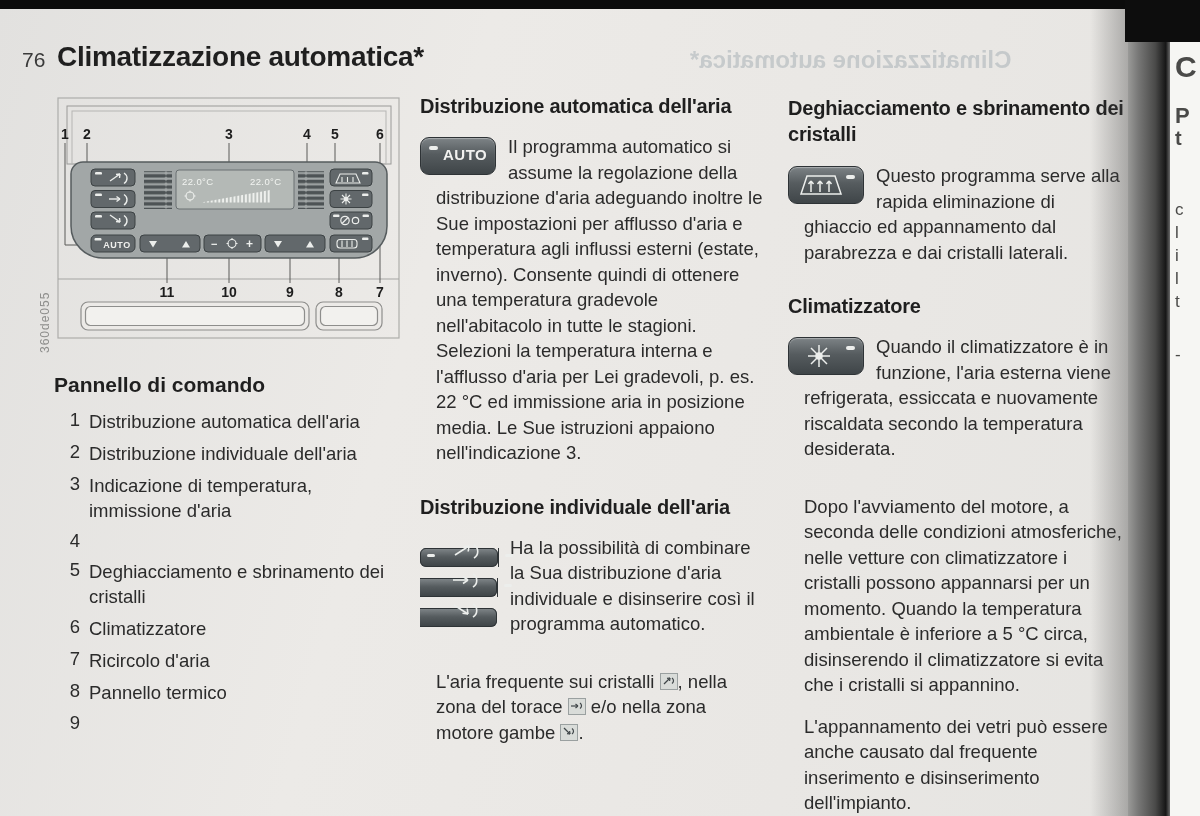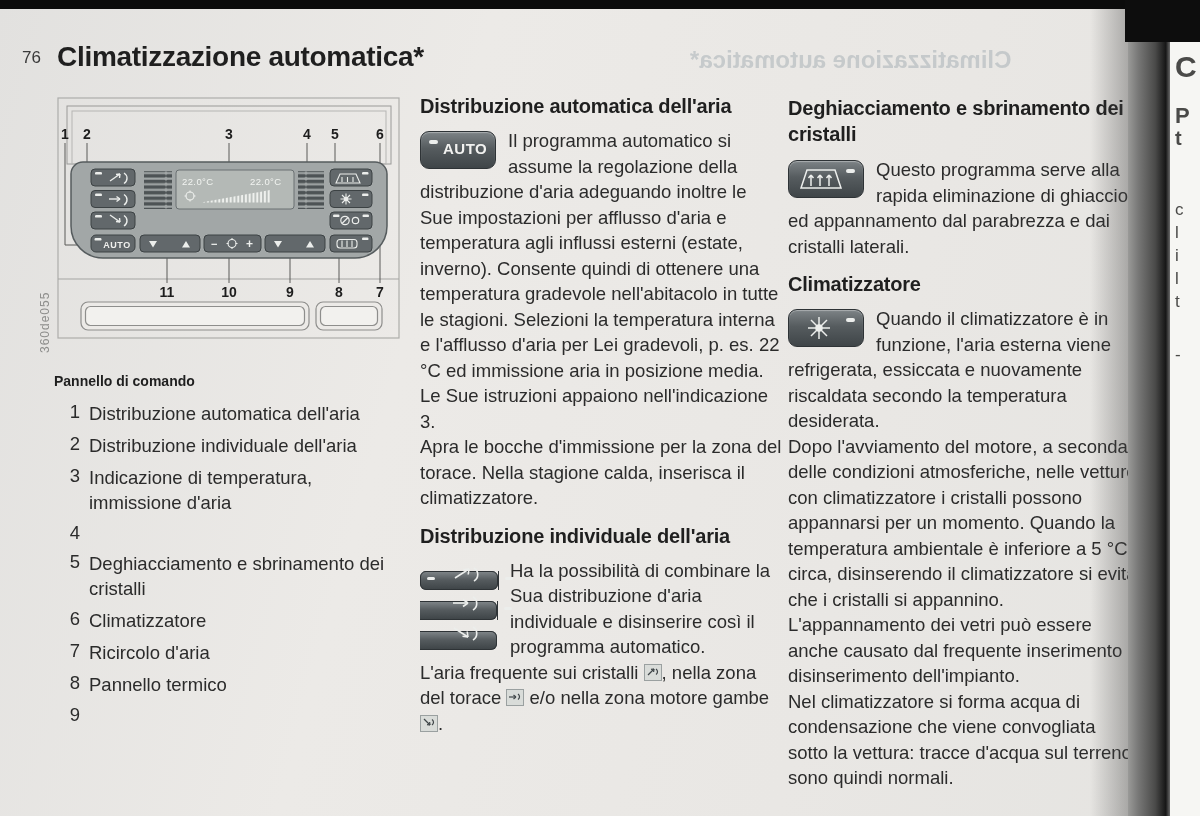--- a/index.html
+++ b/index.html
@@ -10,38 +10,38 @@
   .topband{position:absolute;left:0;top:0;width:1200px;height:9px;background:#0b0b0b;}
   .corner-dark{position:absolute;right:0;top:0;width:75px;height:42px;background:#0d0d0d;}
   .gutter-shadow{position:absolute;top:0;height:816px;left:1090px;width:38px;
          background:linear-gradient(90deg,rgba(70,70,70,0),rgba(70,70,70,.38));}
   .spine{position:absolute;top:0;height:816px;left:1128px;width:42px;
          background:linear-gradient(90deg,#9a9a98 0%,#777776 25%,#4a4a49 65%,#161616 90%,#6a6a6a 100%);}
   .next-page{position:absolute;top:0;height:816px;left:1170px;width:30px;
          background:#f6f6f3;overflow:hidden;}
   .np-letter{position:absolute;left:5px;color:#4a4a48;font-weight:bold;}
 
-  .pageno{position:absolute;left:22px;top:48px;font-size:17px;color:#3a3a3a;}
+  .pageno{position:absolute;left:22px;top:48px;font-size:21px;color:#3a3a3a;}
   .title{position:absolute;left:57px;top:41px;font-size:28px;font-weight:bold;
          letter-spacing:-.3px;color:#1f1f1f;}
   .ghost-title{position:absolute;left:690px;top:46px;width:445px;text-align:right;
          font-size:24px;font-weight:bold;color:#a9b2b7;opacity:.55;
          transform:scaleX(-1);filter:blur(.7px);}
 
   .col{position:absolute;top:95px;}
   .col-left{left:54px;width:348px;}
   .col-mid{left:420px;width:362px;}
   .col-right{left:788px;width:352px;}
 
   h2{font-size:20px;font-weight:bold;margin:0 0 10px 0;letter-spacing:-.2px;color:#1f1f1f;}
-  .col p{font-size:18.5px;line-height:25.5px;margin:0;}
+  .col p{font-size:18.5px;line-height:25.5px;margin:16px;}
   .vlabel{position:absolute;left:-16px;top:258px;transform:rotate(-90deg);
           transform-origin:left top;font-size:12px;color:#8e8e8c;letter-spacing:1px;}
 
-  .list-head{font-size:14px;font-weight:bold;margin-top:26px;color:#1f1f1f;}
+  .list-head{font-size:21px;font-weight:bold;margin-top:26px;color:#1f1f1f;}
   .plist{margin-top:12px;}
   .li{display:flex;margin-bottom:7px;}
   .li .num{width:26px;text-align:right;margin-right:9px;font-size:18.5px;flex:none;}
   .li .txt{font-size:18.5px;line-height:25px;}
 
   .icon-btn{float:left;width:74px;height:36px;border-radius:9px;margin:3px 12px 4px 0;
      background:linear-gradient(180deg,#7d8386 0%,#565c5f 45%,#3f4548 100%);
      border:1px solid #2e3336;box-shadow:inset 0 1px 1px rgba(255,255,255,.35);
      position:relative;}
   .icon-btn .dash{position:absolute;width:9px;height:3.5px;border-radius:2px;background:#eceeec;}
@@ -272,21 +272,20 @@
 
   <div class="col col-mid">
     <h2>Distribuzione automatica dell'aria</h2>
     <div class="clearfix">
       <span class="icon-btn">
         <span class="dash" style="left:8px;top:8px;"></span>
         <span class="auto-label">AUTO</span>
       </span>
       <p>Il programma automatico si assume la regolazione della distribuzione d'aria adeguando inoltre le Sue impostazioni per afflusso d'aria e temperatura agli influssi esterni (estate, inverno). Consente quindi di ottenere una temperatura gradevole nell'abitacolo in tutte le stagioni. Selezioni la temperatura interna e l'afflusso d'aria per Lei gradevoli, p. es. 22 °C ed immissione aria in posizione media. Le Sue istruzioni appaiono nell'indicazione 3.</p>
     </div>
-    <p>Apra le bocche d'immissione per la zona del torace. Nella stagione calda, inserisca il climatizzatore.</p>
 
     <h2 class="mt">Distribuzione individuale dell'aria</h2>
     <div class="clearfix">
       <span class="btn-stack">
         <span class="sbtn">
           <span class="dash" style="position:absolute;left:6px;top:5px;width:8px;height:3px;border-radius:2px;background:#eceeec;"></span>
           <svg class="glyph" width="76" height="26">
               <g stroke="#eceeec" stroke-width="1.6" fill="none">
                 <path d="M34,18 L48,9"></path>
                 <path d="M48,9 l-5.5,.8 M48,9 l-.8,5.5"></path>

